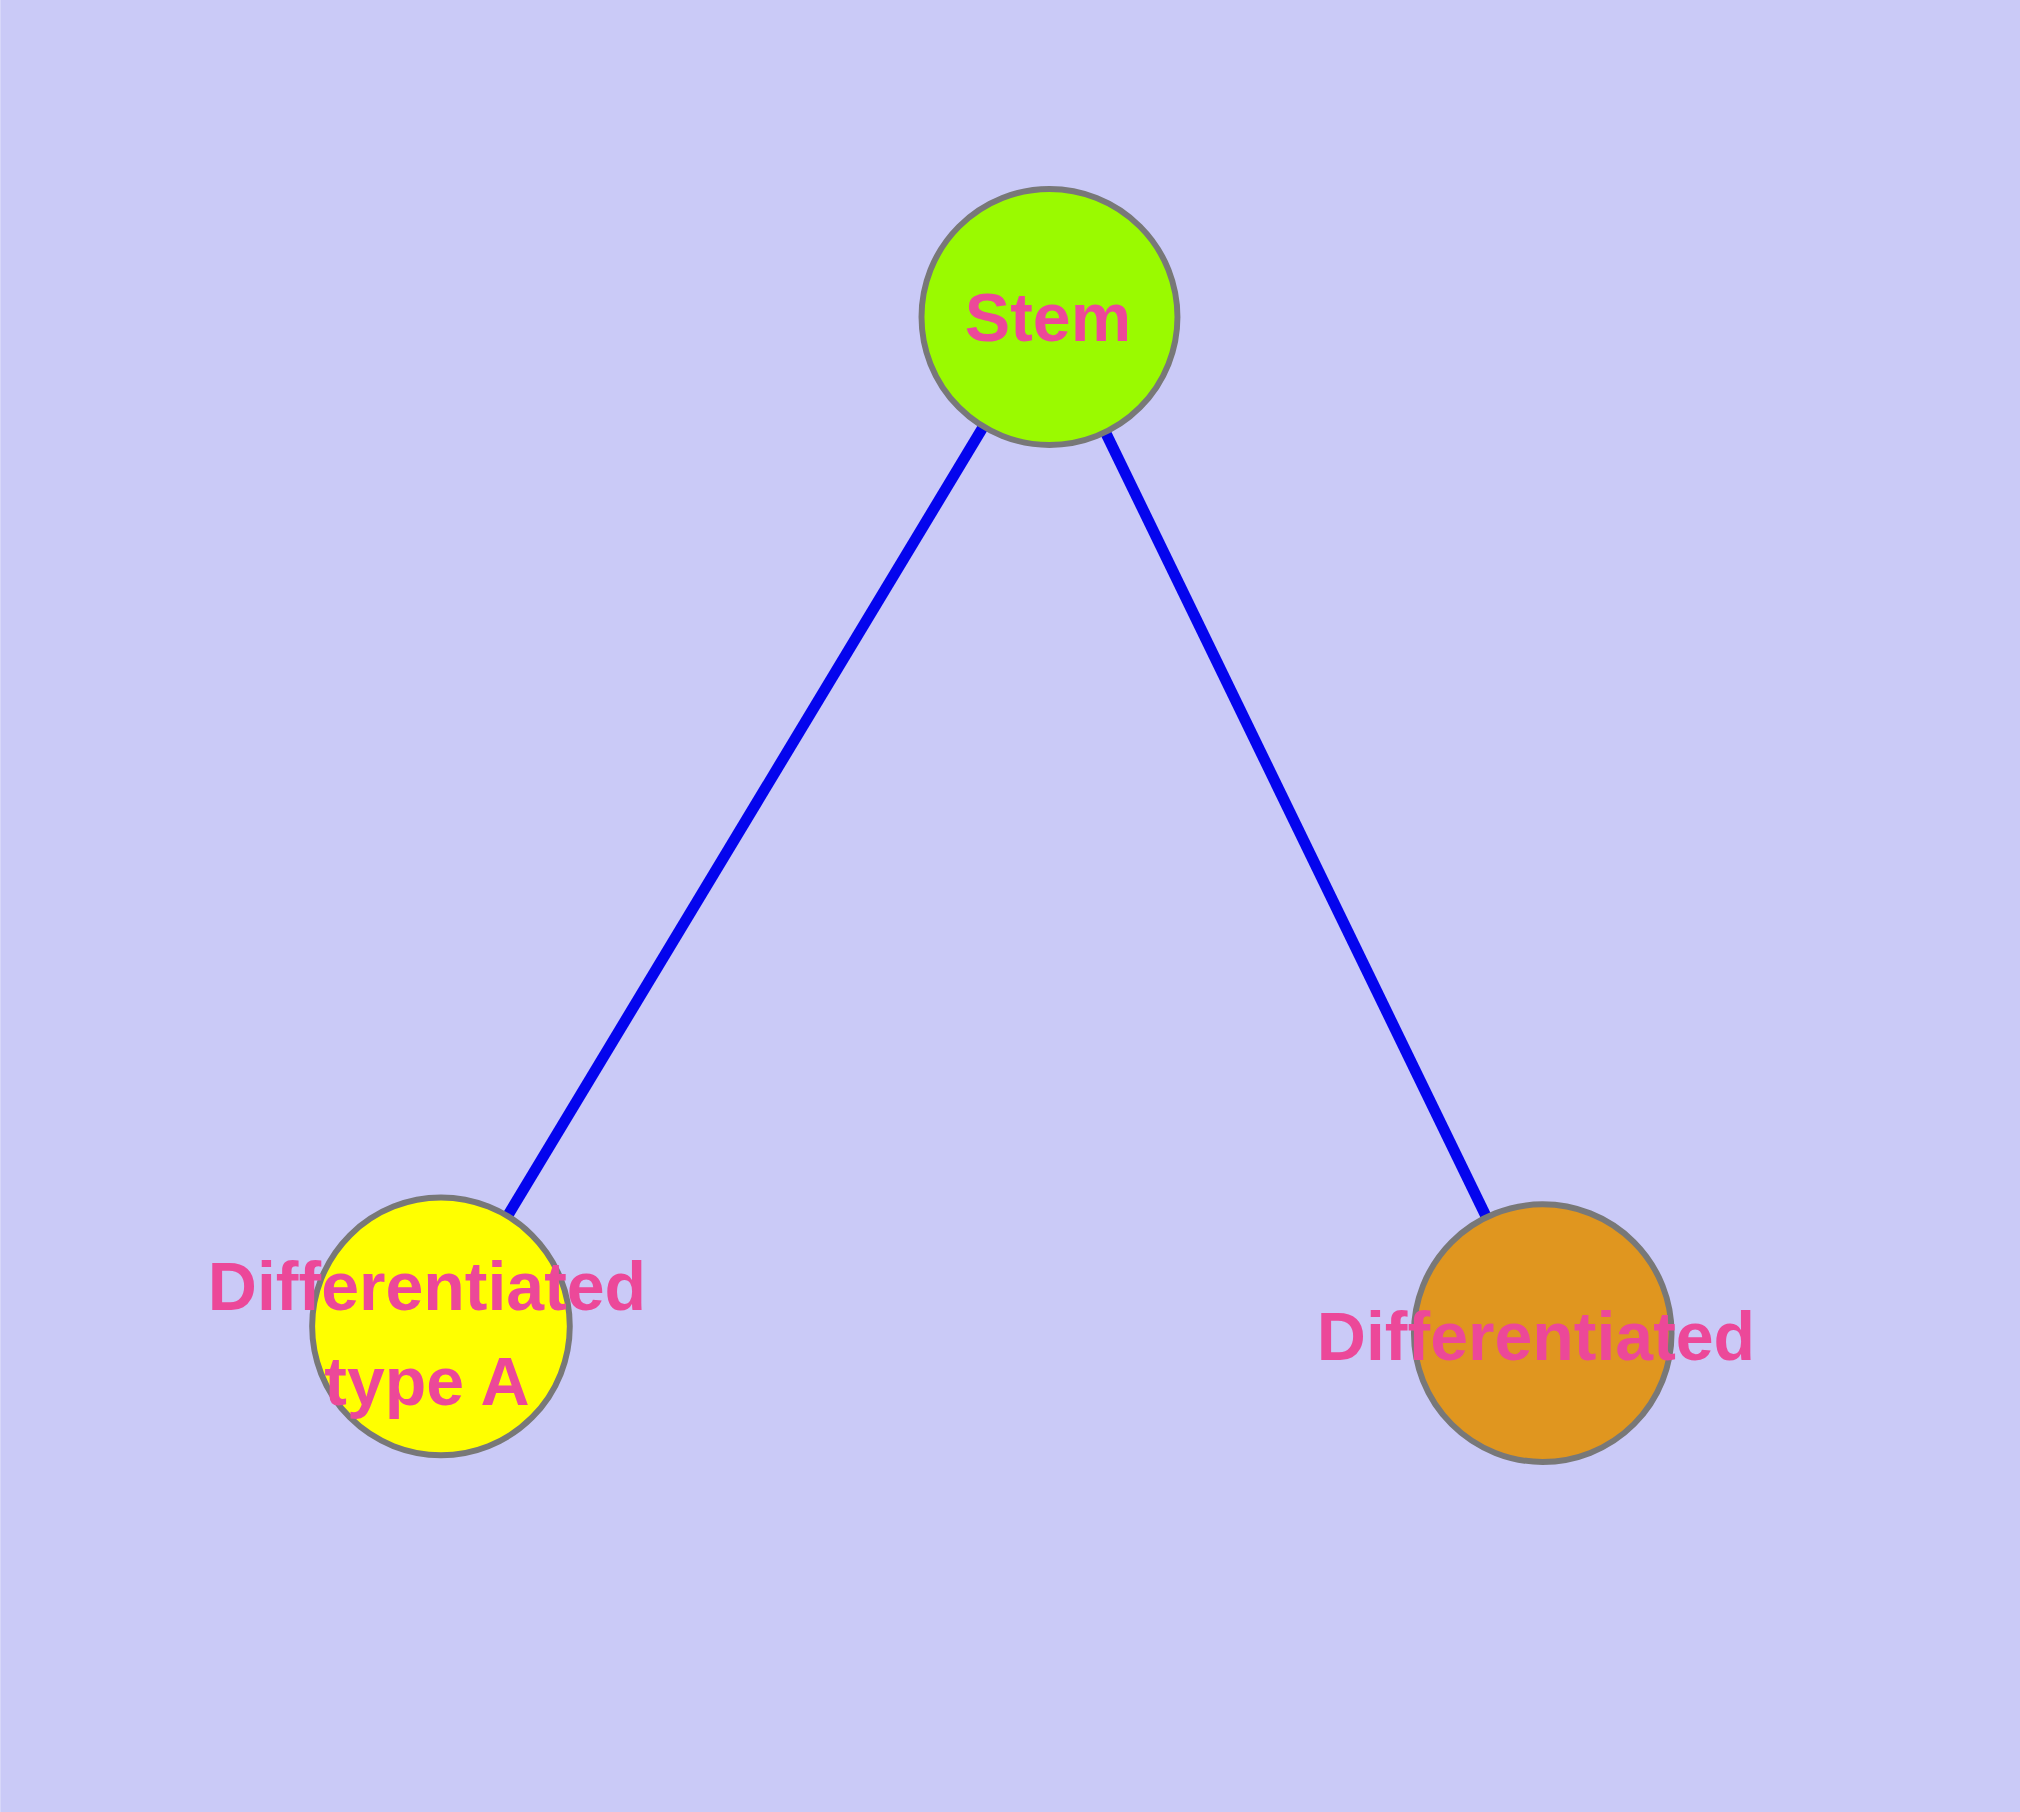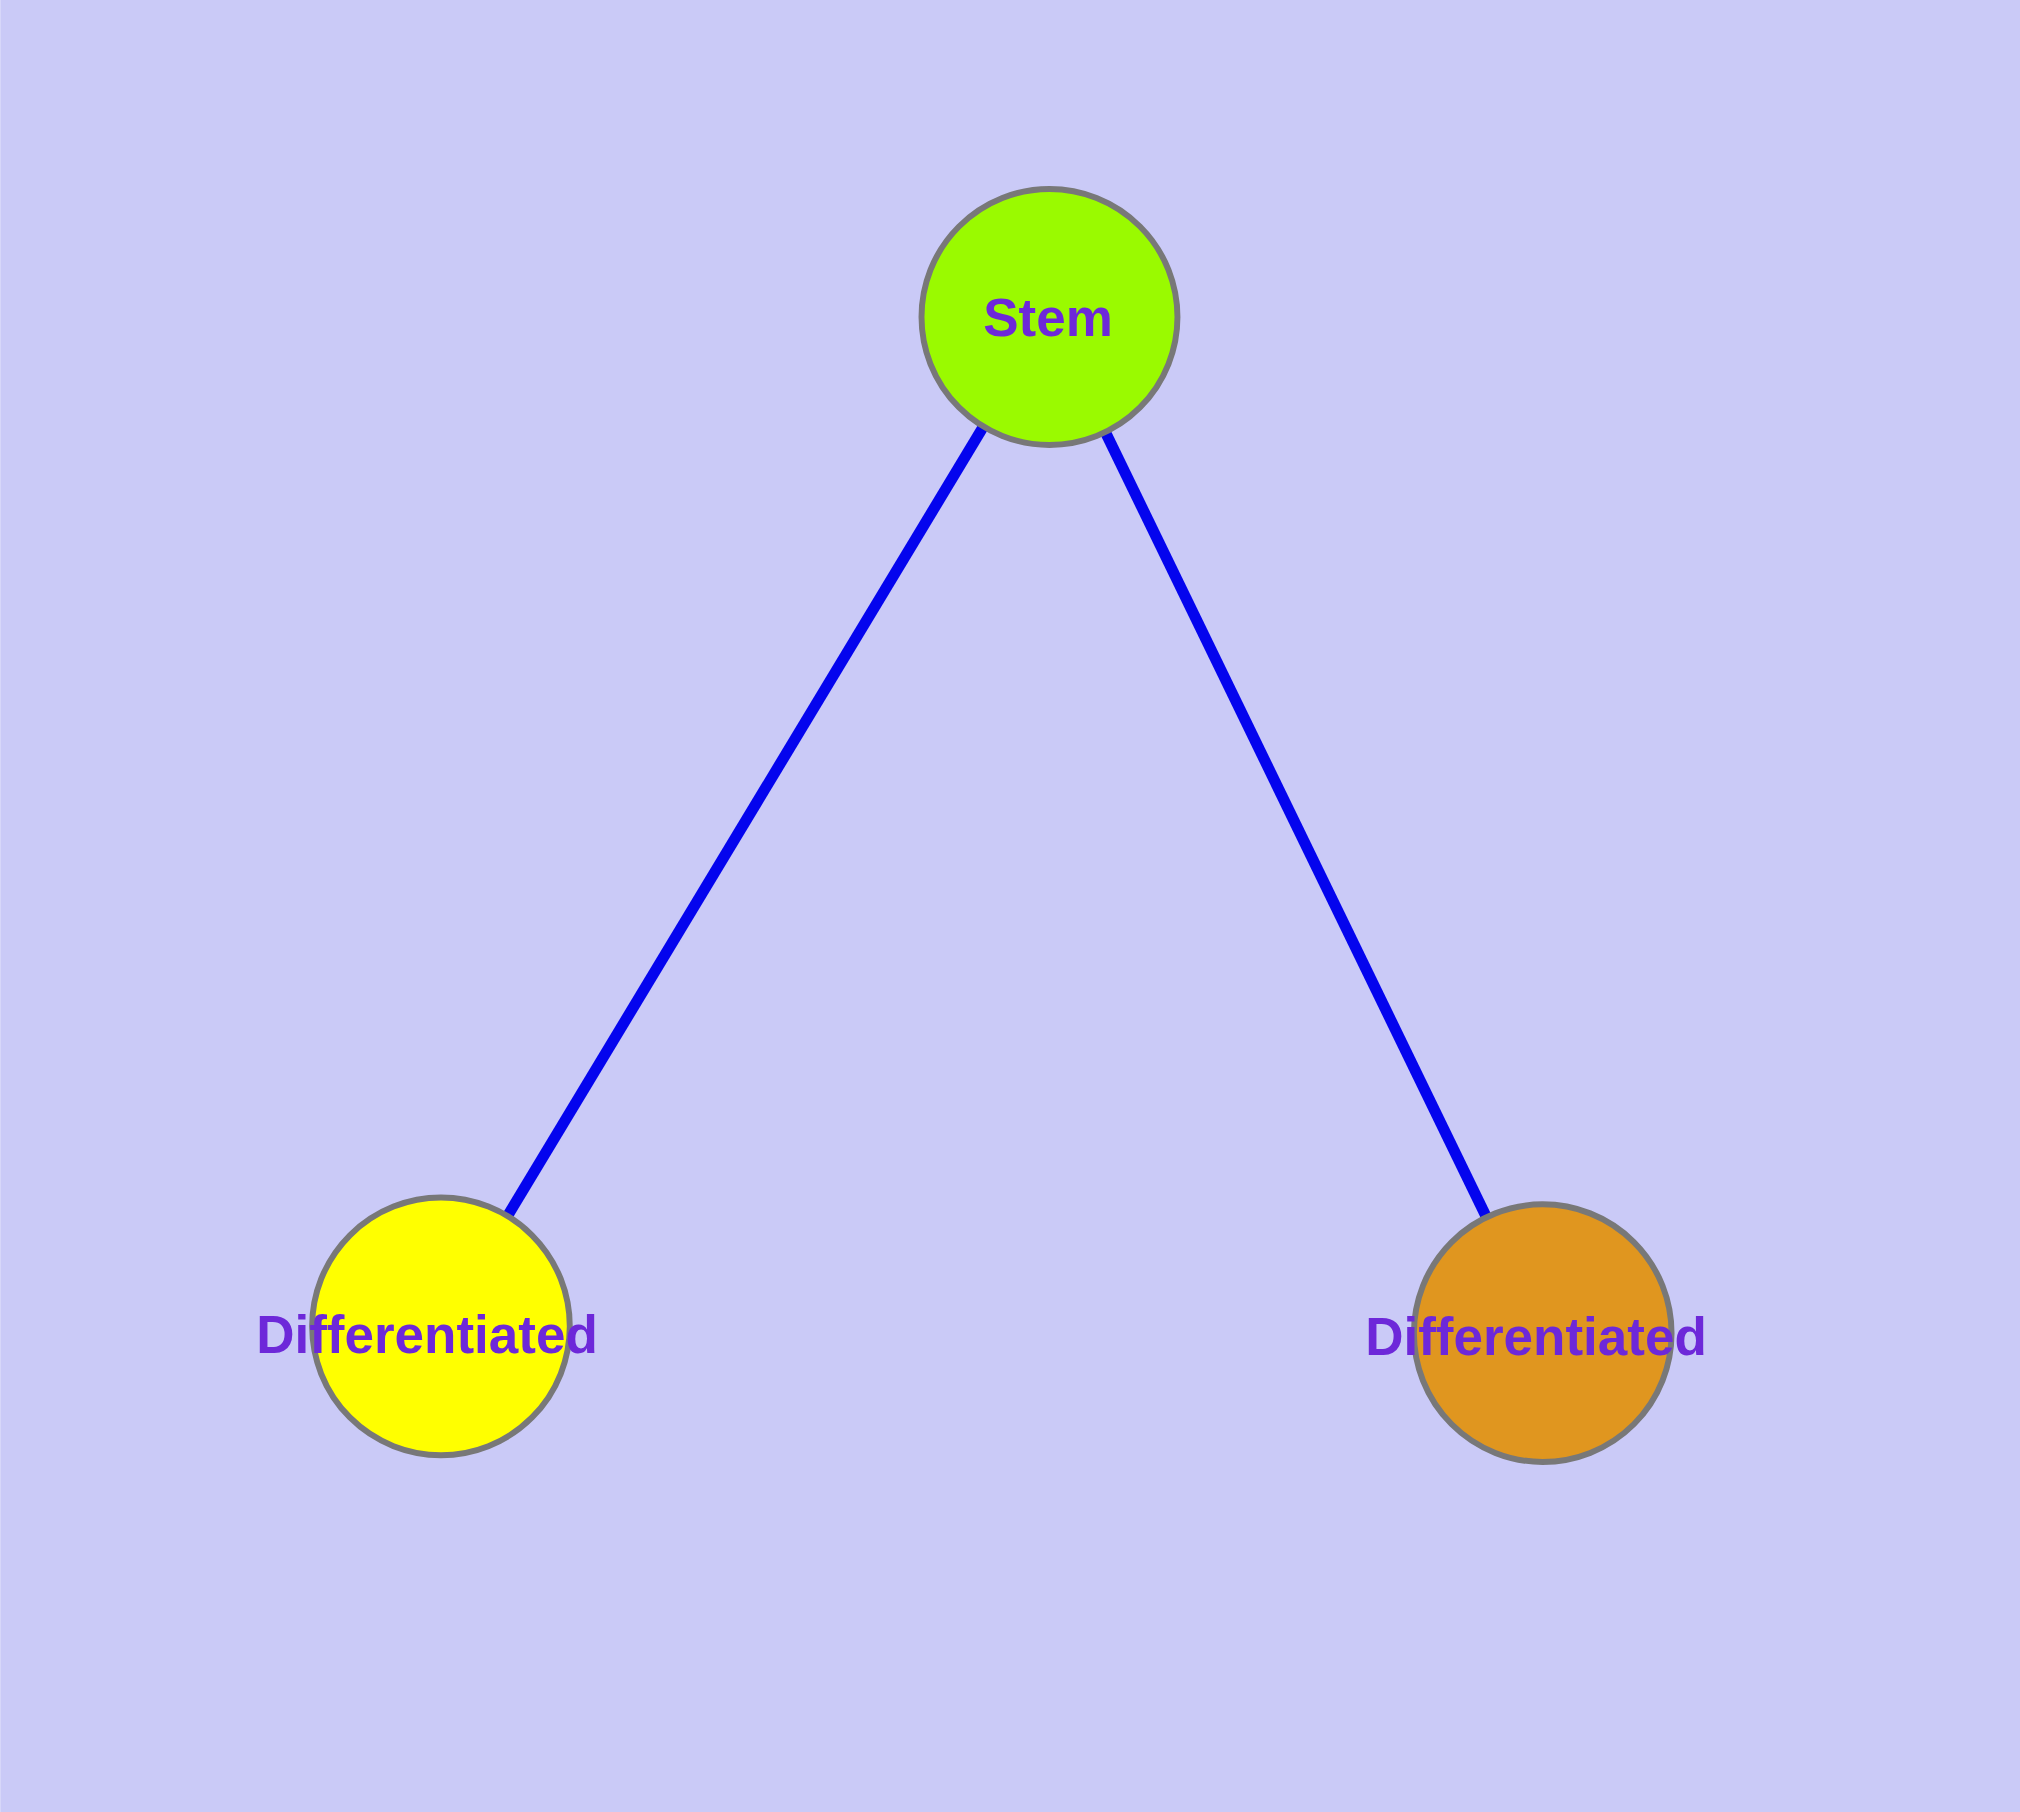--- a/index.html
+++ b/index.html
@@ -19,23 +19,23 @@
     top: 0;
     width: 100%;
     height: 100%;
     display: block;
   }
   .node-label {
     position: absolute;
     transform: translate(-50%, -50%);
     text-align: center;
     white-space: nowrap;
-    color: #6d28d9;
+    color: #ec4899;
     font-weight: 700;
-    font-size: 53px;
+    font-size: 68px;
     line-height: 95px;
   }
 </style>
 </head>
 <body>
 
 <div class="canvas">
 
   <svg class="graph-svg" viewBox="0 0 2384 2138">
 
@@ -49,20 +49,21 @@
 
     <circle cx="520" cy="1565" r="152" stroke-width="7" fill="#FFFF00" stroke="#787878"></circle>
 
     <circle cx="1820" cy="1573" r="152" stroke-width="7" fill="#E0961F" stroke="#787878"></circle>
   </svg>
 
   <div class="node-label" style="left: 1048px; top: 317px;">Stem</div>
 
   <div class="node-label" style="left: 427px; top: 1334px;">
     <div>Differentiated</div>
+    <div>type A</div>
   </div>
 
   <div class="node-label" style="left: 1536px; top: 1336px;">
     <div>Differentiated</div>
   </div>
 
 </div>
 
 
 </body></html>

